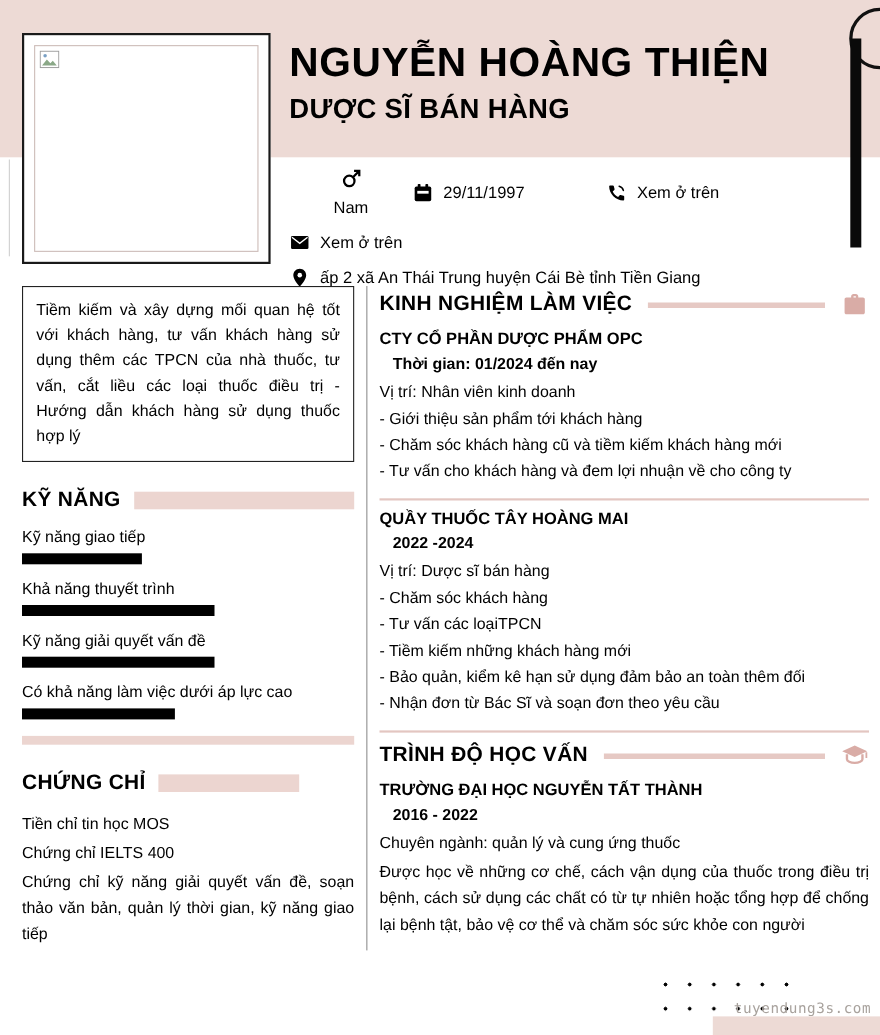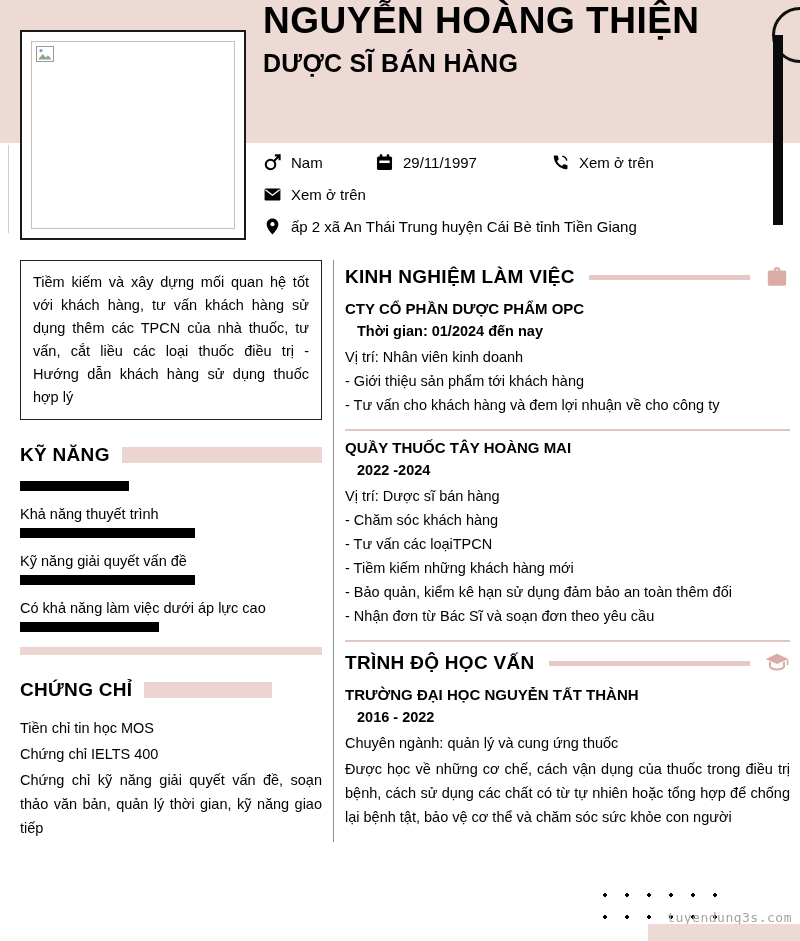--- a/index.html
+++ b/index.html
@@ -1,41 +1,41 @@
 <!DOCTYPE html>
 <html lang="vi"><head>
 <meta charset="utf-8">
 <style>
   * { margin:0; padding:0; box-sizing:border-box; }
   body { background:#fff; font-family:"Liberation Sans", sans-serif; color:#000; }
   .page { position:relative; width:800px; height:941px; background:#fff; overflow:hidden; }
 
   
   .header { position:absolute; left:0; top:0; width:800px; height:143px; background:#eddad5; }
-  .header-text { margin-left:263px; }
+  .header-text { margin-left:263px; padding-top:36px; }
   .header-text h1 { font-size:37px; font-weight:800; letter-spacing:.5px; color:#000; }
   .header-text h2 { font-size:25px; font-weight:700; margin-top:7px; letter-spacing:.3px; }
 
   .circle-deco { position:absolute; right:-28px; top:7px; width:56px; height:56px;
                  border:3px solid #111; border-radius:50%; }
   .vbar-deco { position:absolute; right:17px; top:35px; width:10px; height:190px; background:#0a0a0a; }
   .edge-line { position:absolute; left:8px; top:145px; width:1px; height:88px; background:#cfcfcf; }
 
   
   .photo-frame { position:absolute; left:20px; top:30px; width:226px; height:210px;
                  background:#fff; border:2px solid #1a1a1a; padding:9px; }
   .photo-inner { width:100%; height:100%; border:1px solid #cdbcb8; position:relative; background:#fff; }
   .broken-img { position:absolute; top:4px; left:4px; width:18px; height:16px; }
   .broken-img svg { width:18px; height:16px; display:block; }
 
   
   .contact { position:absolute; left:263px; top:153px; width:520px; font-size:15px; }
   .contact-row { display:flex; align-items:center; margin-bottom:13px; }
   .contact-item { display:flex; align-items:center; gap:9px; }
-  .contact-item.w1 { width:112px; }
+  .contact-item.w1 { width:112px;flex-direction:column; }
   .contact-item.w2 { width:176px; }
   .cicon { width:19px; height:19px; flex:none; display:inline-block; }
   .cicon svg { width:19px; height:19px; display:block; }
 
   
   .columns { position:absolute; left:20px; top:260px; width:770px; display:flex; align-items:stretch; }
   .col-left { width:302px; flex:none; }
   .v-divider { width:1px; background:#8f8f8f; margin-left:11px; flex:none; }
   .col-right { flex:1; margin-left:11px; }
 
@@ -168,20 +168,21 @@
       <div class="objective-box">
         <p class="obj-text">Tiềm kiếm và xây dựng mối quan hệ tốt với khách hàng, tư vấn khách hàng sử dụng thêm các TPCN của nhà thuốc, tư vấn, cắt liều các loại thuốc điều trị - Hướng dẫn khách hàng sử dụng thuốc hợp lý</p>
       </div>
 
       <div class="side-heading">
         <h3>KỸ NĂNG</h3>
         <div class="pink-fill"></div>
       </div>
 
       <div class="skill">
+        <div class="skill-label">Kỹ năng giao tiếp</div>
         <div class="skill-track">
           <div class="skill-bar" style="width: 36%;"></div>
         </div>
       </div>
       <div class="skill">
         <div class="skill-label">Khả năng thuyết trình</div>
         <div class="skill-track">
           <div class="skill-bar" style="width: 58%;"></div>
         </div>
       </div>
@@ -221,20 +222,21 @@
           <svg viewBox="0 0 24 24">
               <path d="M9 6V5c0-1.1.9-2 2-2h2c1.1 0 2 .9 2 2v1h4c.8 0 1.5.7 1.5 1.5v11c0 .8-.7 1.5-1.5 1.5H5c-.8 0-1.5-.7-1.5-1.5v-11C3.5 6.7 4.2 6 5 6h4zm2-1v1h2V5h-2z" fill="#d9aca6"></path>
             </svg>
         </span>
       </div>
 
       <p class="company">CTY CỔ PHẦN DƯỢC PHẨM OPC</p>
       <p class="etime">Thời gian: 01/2024 đến nay</p>
       <p class="eline">Vị trí: Nhân viên kinh doanh</p>
       <p class="eline">- Giới thiệu sản phẩm tới khách hàng</p>
+      <p class="eline">- Chăm sóc khách hàng cũ và tiềm kiếm khách hàng mới</p>
       <p class="eline">- Tư vấn cho khách hàng và đem lợi nhuận về cho công ty</p>
 
       <div class="h-divider"></div>
 
       <p class="company">QUẦY THUỐC TÂY HOÀNG MAI</p>
       <p class="etime">2022 -2024</p>
       <p class="eline">Vị trí: Dược sĩ bán hàng</p>
       <p class="eline">- Chăm sóc khách hàng</p>
       <p class="eline">- Tư vấn các loạiTPCN</p>
       <p class="eline">- Tiềm kiếm những khách hàng mới</p>

